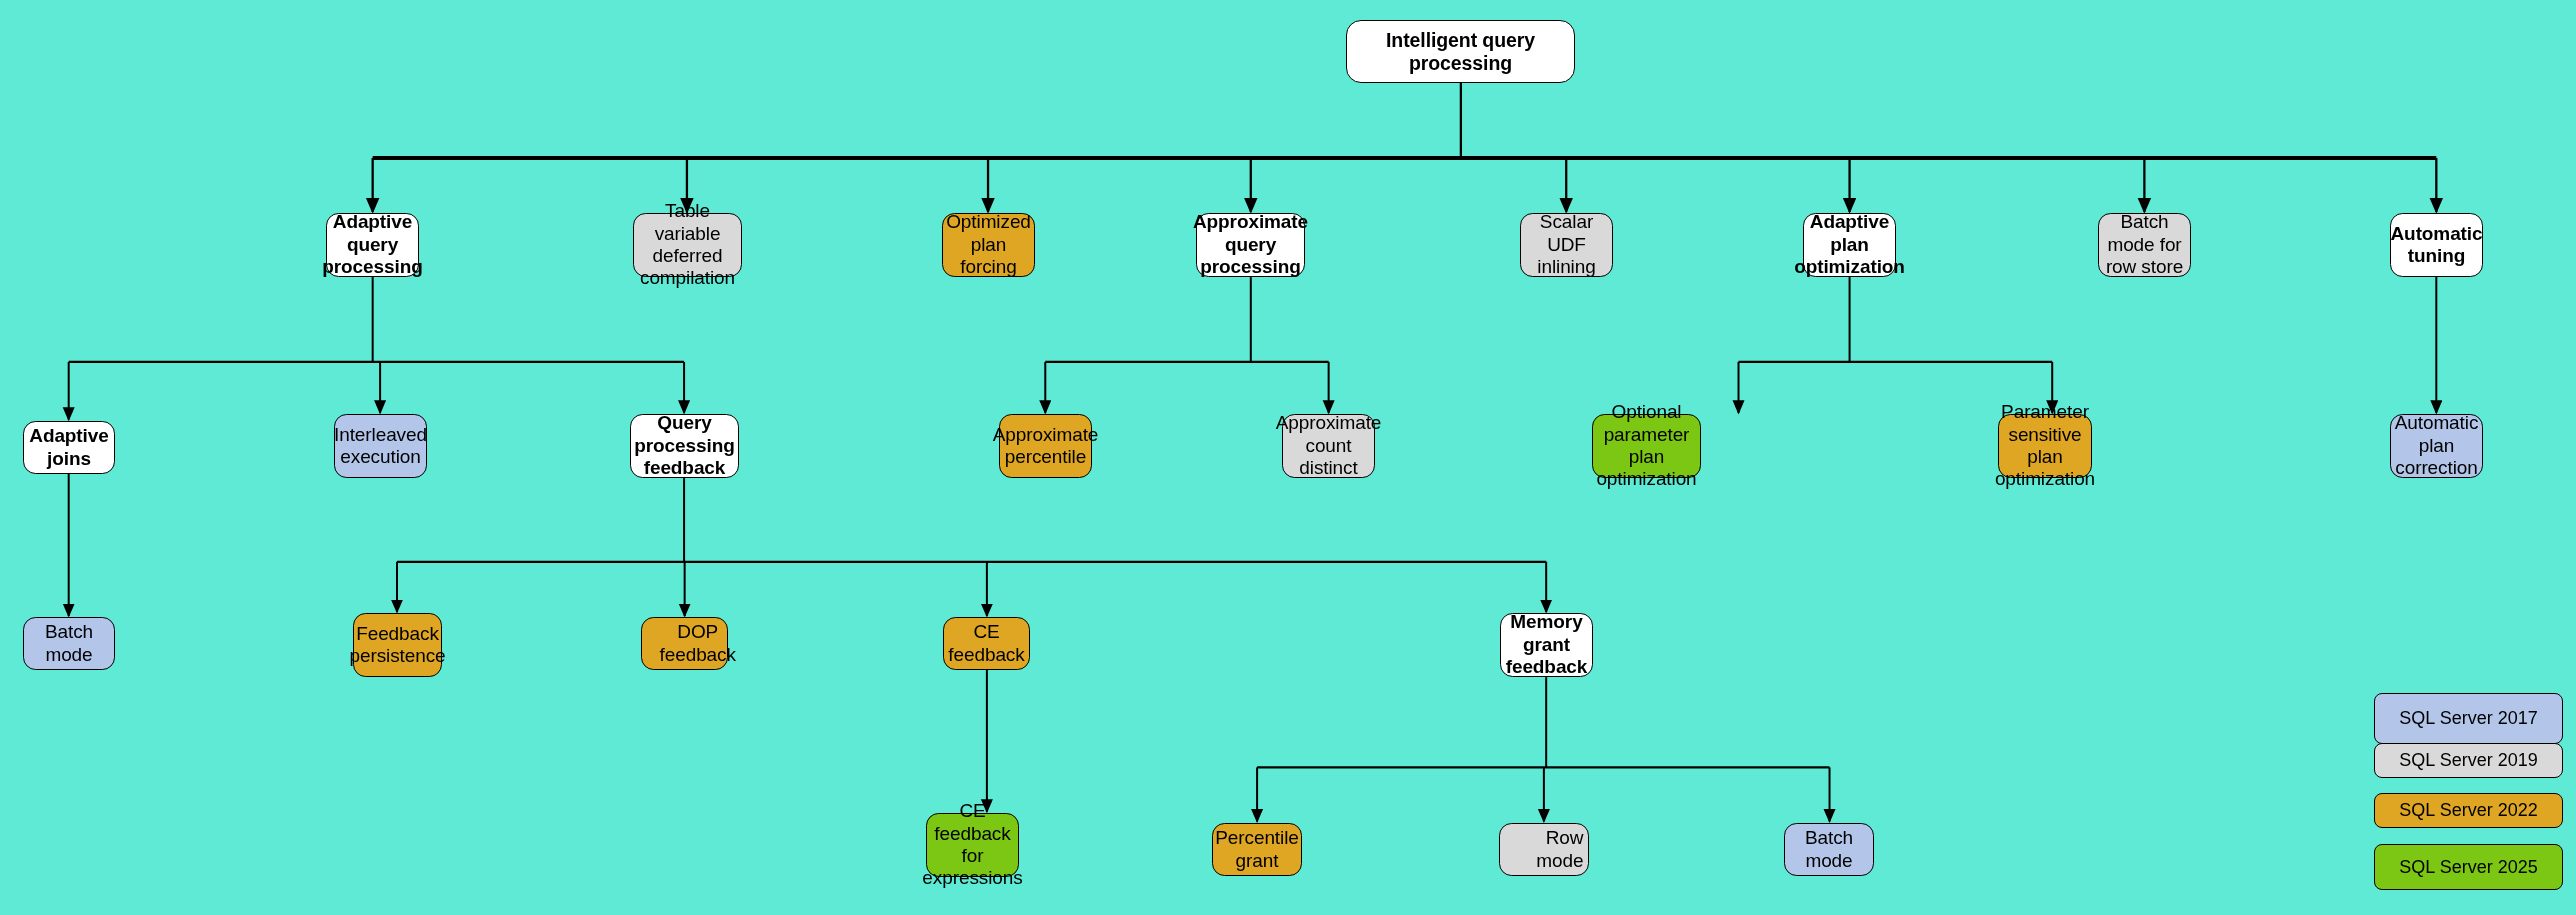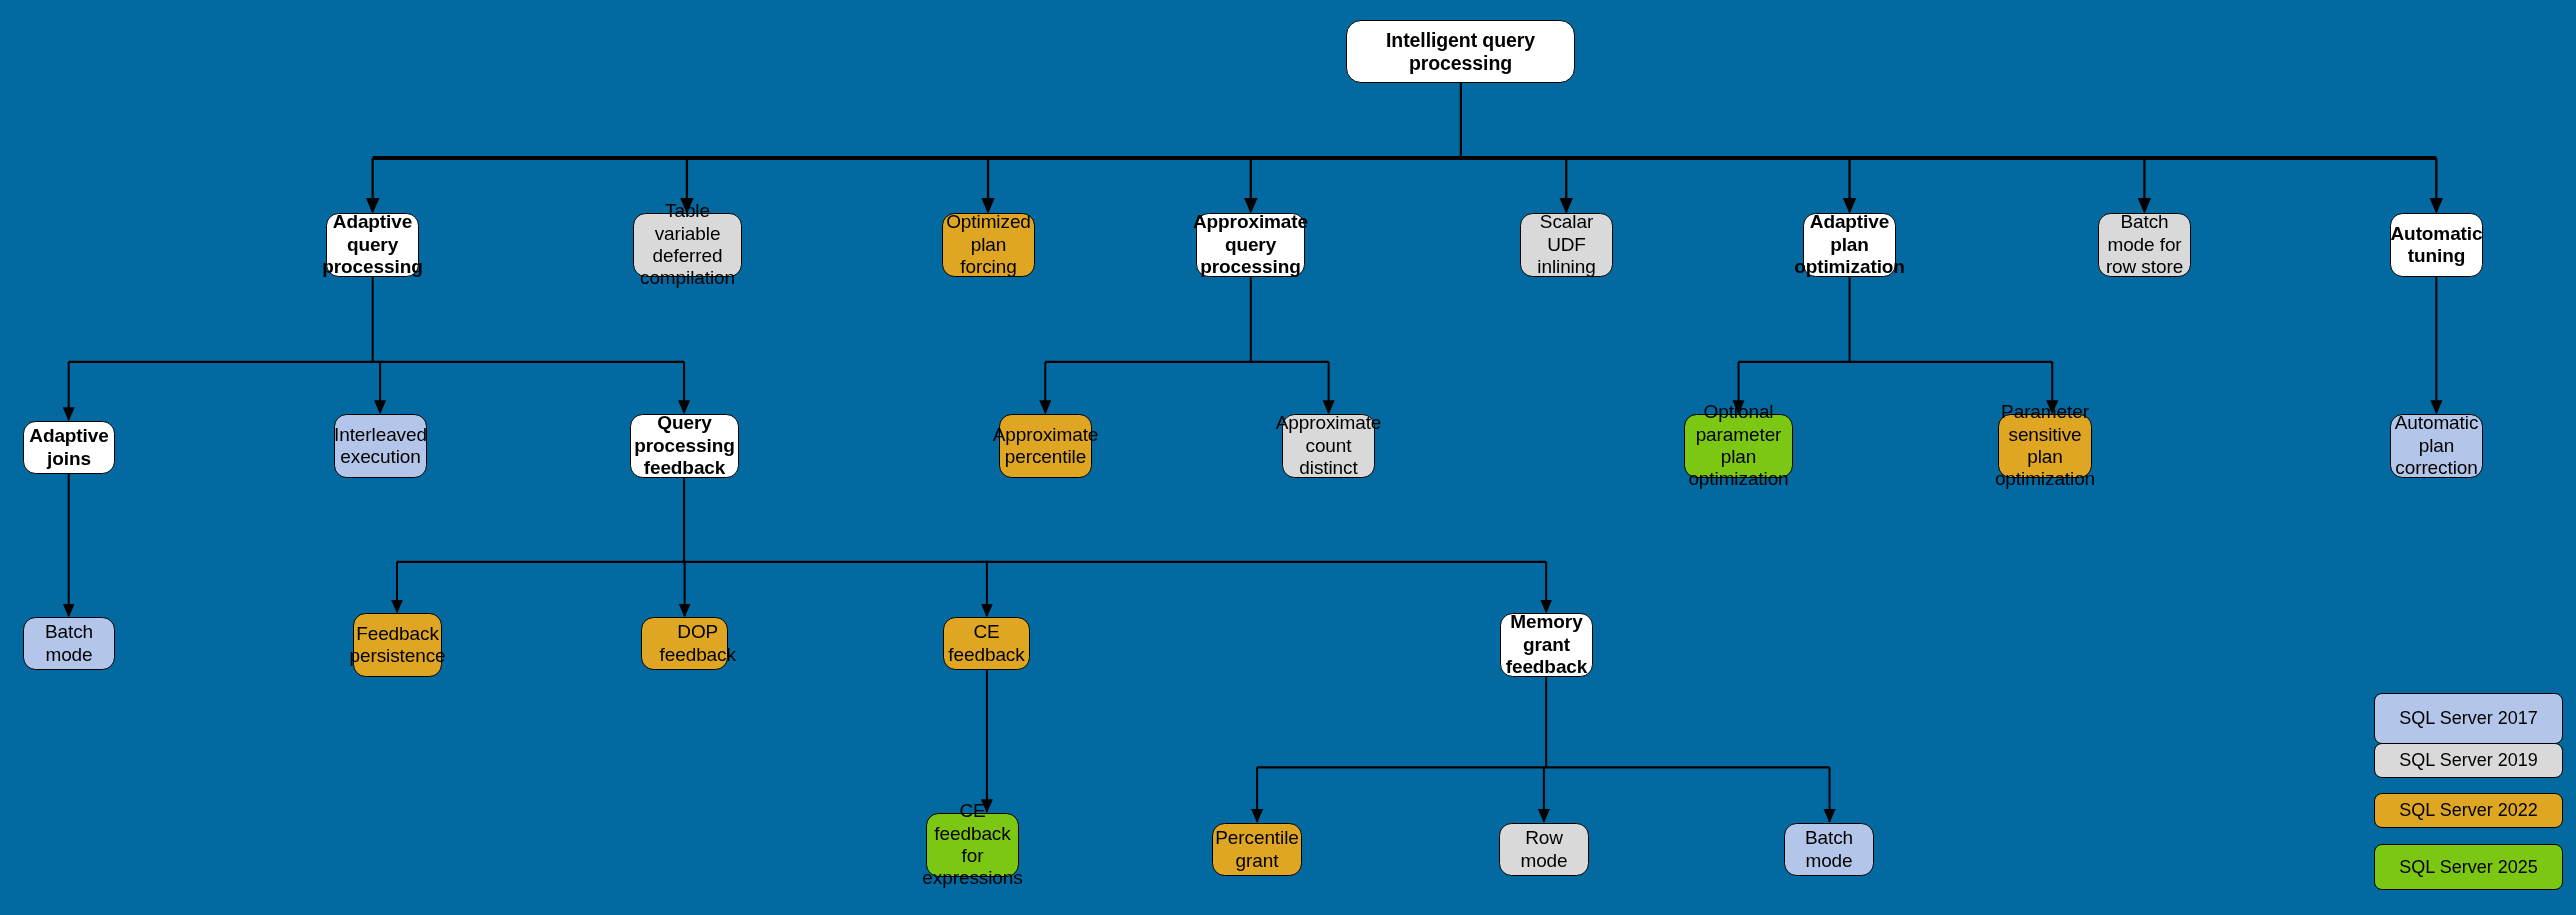--- a/index.html
+++ b/index.html
@@ -4,21 +4,21 @@
 <style>
   html,body{margin:0;padding:0;background:#ffffff;}
   body{
     font-family:"Liberation Sans", sans-serif;
     -webkit-font-smoothing:antialiased;
   }
   #canvas{
     position:relative;
     width:2576px;
     height:916px;
-    background:#0369a1;
+    background:#5eead4;
     overflow:hidden;
   }
   #edges{
     position:absolute;
     left:0; top:0;
     width:2576px; height:916px;
     pointer-events:none;
   }
   .node{
     position:absolute;
@@ -136,37 +136,37 @@
 tuning</span></div>
       <div class="node white bold" style="left: 23px; top: 421px; width: 92px; height: 53px;"><span>Adaptive joins</span></div>
       <div class="node blue" style="left: 334px; top: 414px; width: 93px; height: 64px;"><span>Interleaved
 execution</span></div>
       <div class="node white bold" style="left: 630px; top: 414px; width: 109px; height: 64px;"><span>Query processing
 feedback</span></div>
       <div class="node orange" style="left: 999px; top: 414px; width: 93px; height: 64px;"><span>Approximate
 percentile</span></div>
       <div class="node gray" style="left: 1282px; top: 414px; width: 93px; height: 64px;"><span>Approximate
 count distinct</span></div>
-      <div class="node green" style="left: 1684px; top: 414px; width: 109px; height: 64px;"><span>Optional parameter
+      <div class="node green" style="left: 1592px; top: 414px; width: 109px; height: 64px;"><span>Optional parameter
 plan optimization</span></div>
       <div class="node orange" style="left: 1998px; top: 414px; width: 94px; height: 64px;"><span>Parameter sensitive
 plan optimization</span></div>
       <div class="node blue" style="left: 2390px; top: 414px; width: 93px; height: 64px;"><span>Automatic plan
 correction</span></div>
       <div class="node blue" style="left: 23px; top: 617px; width: 92px; height: 53px;"><span>Batch mode</span></div>
       <div class="node orange" style="left: 353px; top: 613px; width: 89px; height: 64px;"><span>Feedback
 persistence</span></div>
       <div class="node orange" style="left: 641px; top: 617px; width: 87px; height: 53px; padding-left: 31px;"><span>DOP feedback</span></div>
       <div class="node orange" style="left: 943px; top: 617px; width: 87px; height: 53px;"><span>CE feedback</span></div>
       <div class="node white bold" style="left: 1500px; top: 613px; width: 93px; height: 64px;"><span>Memory grant
 feedback</span></div>
       <div class="node green" style="left: 926px; top: 813px; width: 93px; height: 64px;"><span>CE feedback for
 expressions</span></div>
       <div class="node orange" style="left: 1212px; top: 823px; width: 90px; height: 53px;"><span>Percentile grant</span></div>
-      <div class="node gray" style="left: 1499px; top: 823px; width: 90px; height: 53px;"><span>Row mode</span></div>
+      <div class="node gray" style="left: 1499px; top: 823px; width: 90px; height: 53px; text-align: right;"><span>Row mode</span></div>
       <div class="node blue" style="left: 1784px; top: 823px; width: 90px; height: 53px;"><span>Batch mode</span></div>
     </div>
   <div id="legend-layer">
       <div class="legend-item blue" style="left: 2374px; top: 693px; width: 189px; height: 51px; background: rgb(179, 198, 234);">
         <span>SQL Server 2017</span>
       </div>
       <div class="legend-item gray" style="left: 2374px; top: 743px; width: 189px; height: 35px; background: rgb(217, 217, 217);">
         <span>SQL Server 2019</span>
       </div>
       <div class="legend-item orange" style="left: 2374px; top: 793px; width: 189px; height: 35px; background: rgb(223, 166, 36);">

